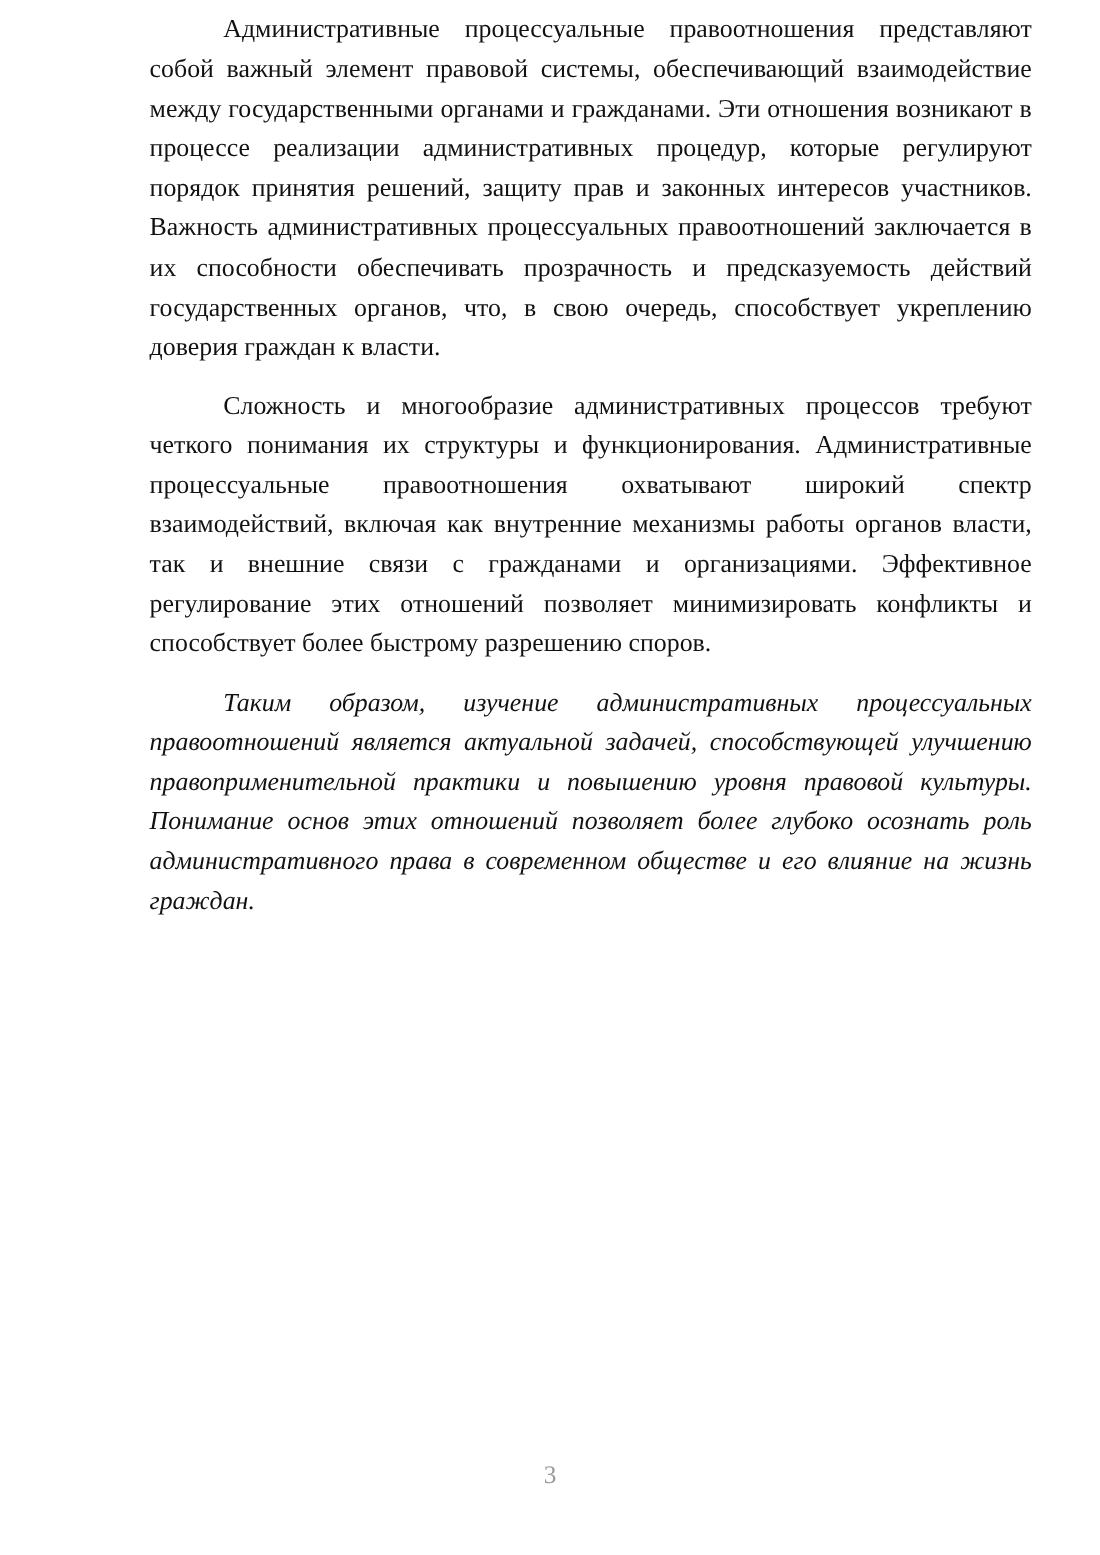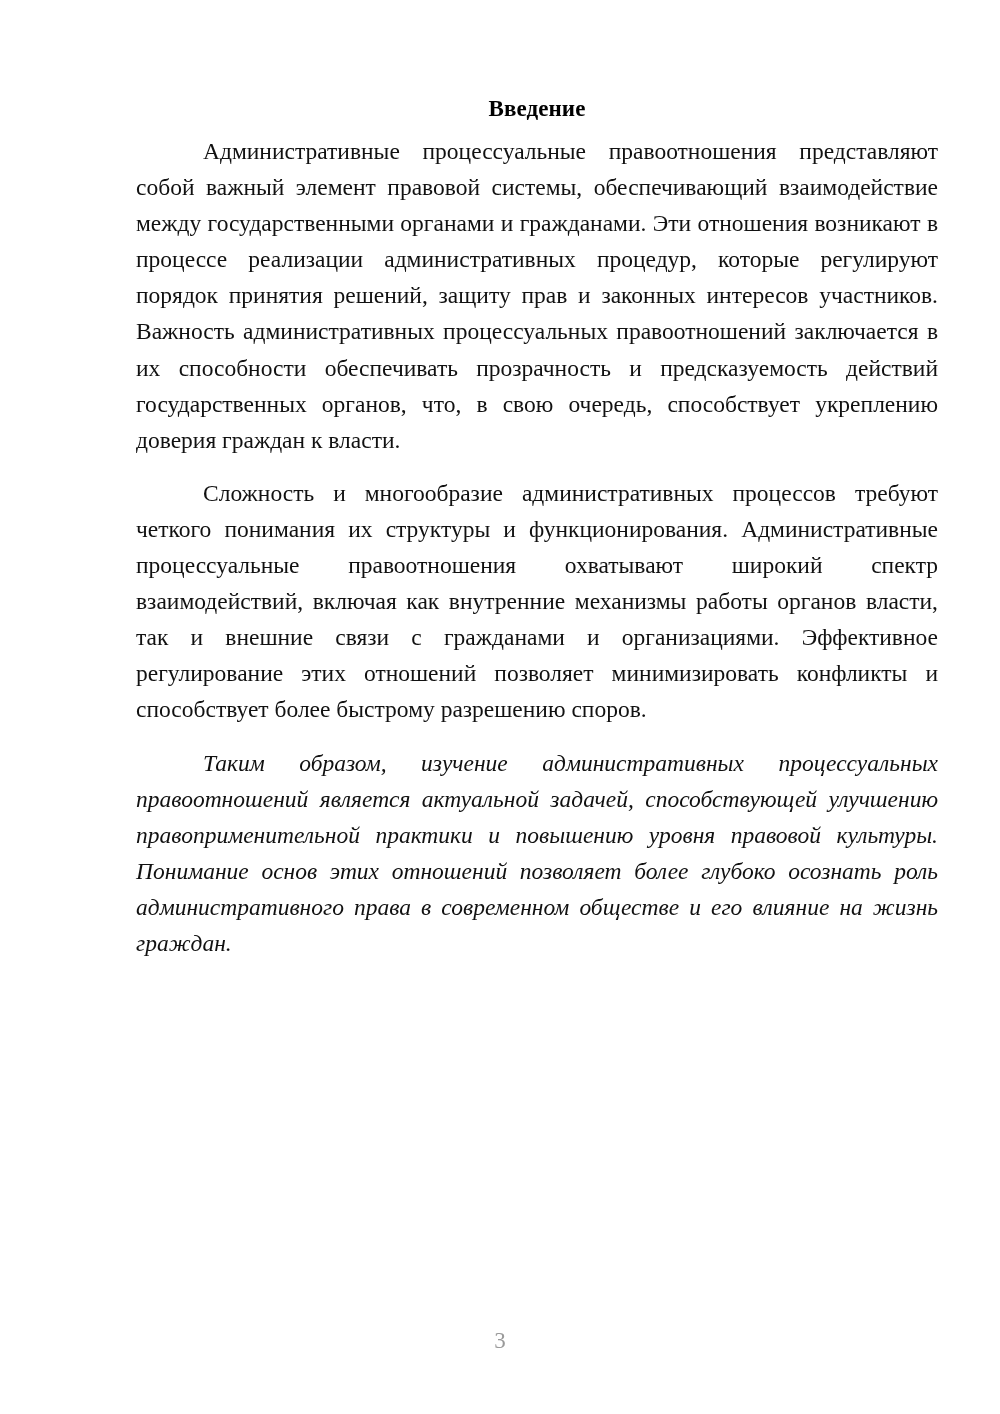--- a/index.html
+++ b/index.html
@@ -71,21 +71,20 @@
     color: #9a9a9a;
   }
 </style>
 </head>
 <body>
 
 <div class="page">
 
   <div class="content-area">
 
-    <h1 class="doc-heading">Введение</h1>
 
     <div class="body-block">
       <p class="doc-paragraph">Административные процессуальные правоотношения представляют собой важный элемент правовой системы, обеспечивающий взаимодействие между государственными органами и гражданами. Эти отношения возникают в процессе реализации административных процедур, которые регулируют порядок принятия решений, защиту прав и законных интересов участников. Важность административных процессуальных правоотношений заключается в их способности обеспечивать прозрачность и предсказуемость действий государственных органов, что, в свою очередь, способствует укреплению доверия граждан к власти.</p>
       <p class="doc-paragraph">Сложность и многообразие административных процессов требуют четкого понимания их структуры и функционирования. Административные процессуальные правоотношения охватывают широкий спектр взаимодействий, включая как внутренние механизмы работы органов власти, так и внешние связи с гражданами и организациями. Эффективное регулирование этих отношений позволяет минимизировать конфликты и способствует более быстрому разрешению споров.</p>
       <p class="doc-paragraph">Таким образом, изучение административных процессуальных правоотношений является актуальной задачей, способствующей улучшению правоприменительной практики и повышению уровня правовой культуры. Понимание основ этих отношений позволяет более глубоко осознать роль административного права в современном обществе и его влияние на жизнь граждан.</p>
     </div>
 
   </div>
 
   <div class="page-number">3</div>

